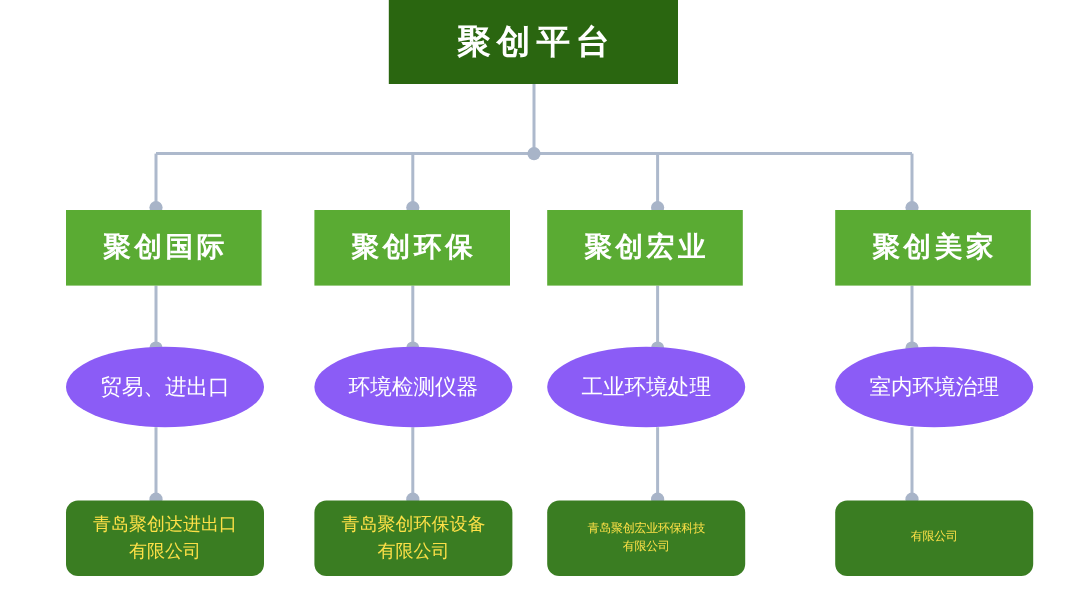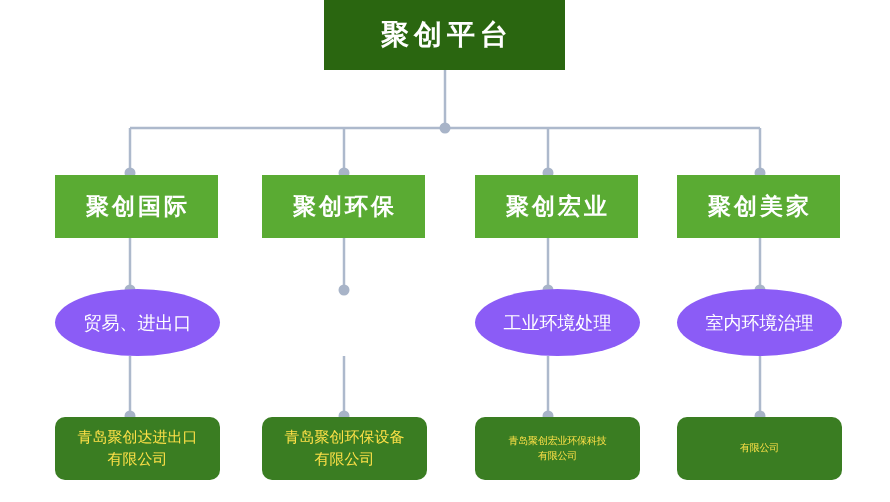--- a/index.html
+++ b/index.html
@@ -109,22 +109,22 @@
     line-height: 1.45;
     white-space: nowrap;
   }
   .co-node.tight .co-line {
     font-size: 10px;
     letter-spacing: -0.2px;
   }
   
   .col-0 { left: 55px; }
   .col-1 { left: 262px; }
-  .col-2 { left: 475px; }
-  .col-3 { left: 677px; }
+  .col-2 { left: 456px; }
+  .col-3 { left: 696px; }
 </style>
 </head>
 <body>
 
 <div id="chart">
 
   <svg id="connectors" viewBox="0 0 890 502" xmlns="http://www.w3.org/2000/svg">
     <g stroke="#adb9cc" stroke-width="2.5" fill="none">
 
       <line x1="445" y1="70" x2="445" y2="128"></line>
@@ -176,20 +176,23 @@
   <div class="div-node col-2">
     <span class="div-label">聚创宏业</span>
   </div>
   <div class="div-node col-3">
     <span class="div-label">聚创美家</span>
   </div>
 
   <div class="biz-node col-0">
     <span class="biz-label">贸易、进出口</span>
   </div>
+  <div class="biz-node col-1">
+    <span class="biz-label">环境检测仪器</span>
+  </div>
   <div class="biz-node col-2">
     <span class="biz-label">工业环境处理</span>
   </div>
   <div class="biz-node col-3">
     <span class="biz-label">室内环境治理</span>
   </div>
 
   <div class="co-node col-0">
     <span class="co-line">青岛聚创达进出口</span>
     <span class="co-line">有限公司</span>

